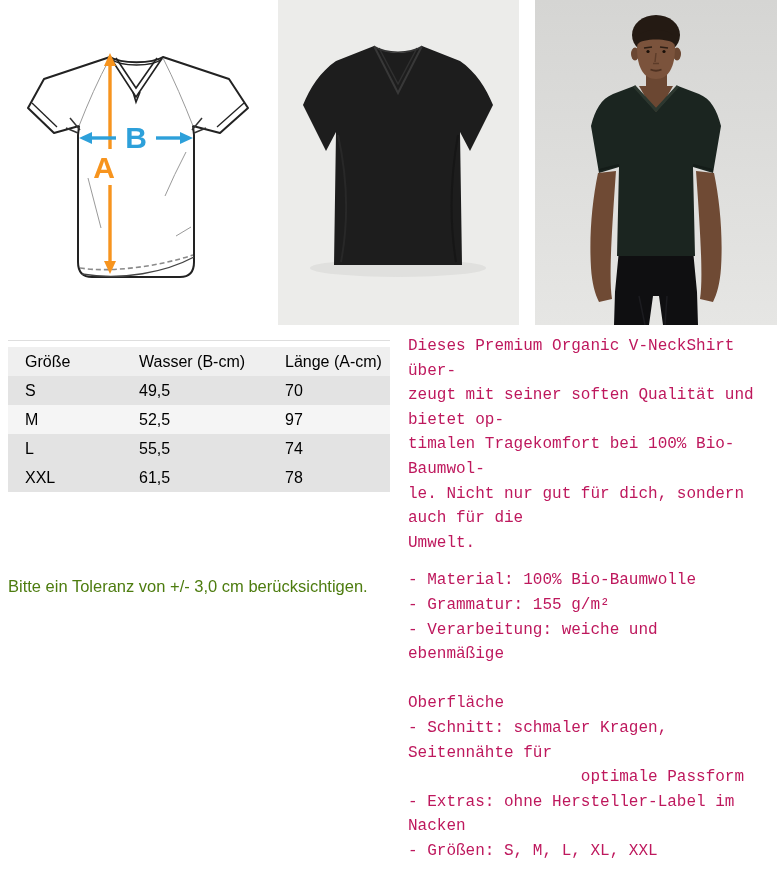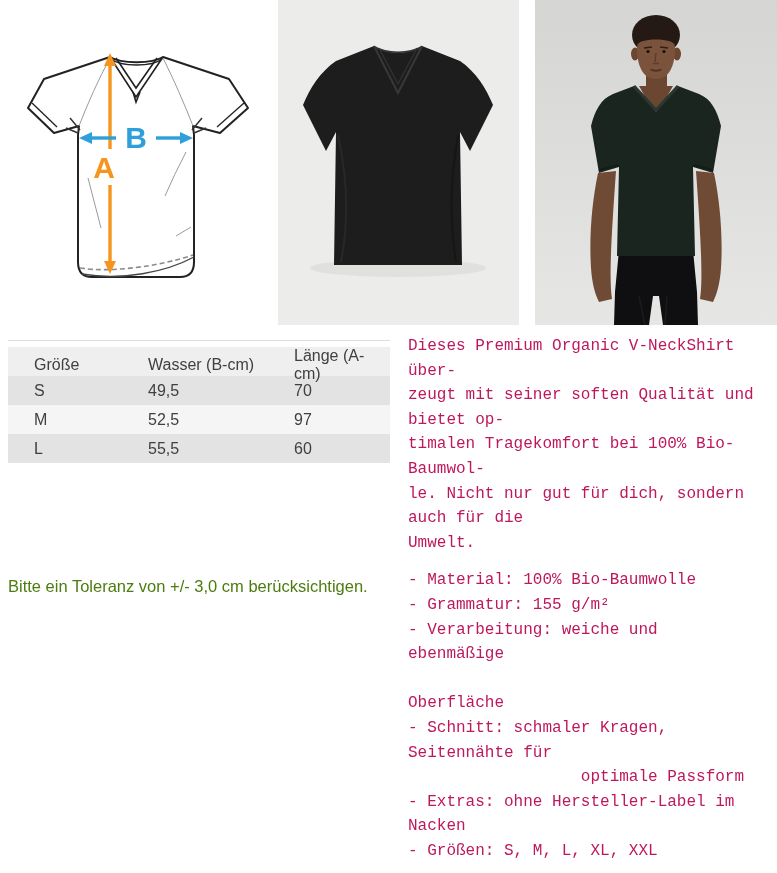--- a/index.html
+++ b/index.html
@@ -7,21 +7,21 @@
     position:relative;width:777px;height:873px;background:#ffffff;overflow:hidden;
     font-family:"Liberation Sans",sans-serif;color:#414141;
   }
   .abs{position:absolute;}
   
   #diagram-wrap{left:18px;top:45px;width:234px;height:247px;}
   #flat-photo-wrap{left:278px;top:0px;width:241px;height:325px;}
   #model-photo-wrap{left:535px;top:0px;width:242px;height:325px;}
   
   #size-table{left:8px;top:340px;width:382px;border-top:1px solid #dedede;padding-top:6px;font-size:16px;}
-  .tr{display:grid;grid-template-columns:114px 146px 1fr;align-items:center;height:29px;padding-left:26px;color:#404040;}
+  .tr{display:grid;grid-template-columns:114px 146px 1fr;align-items:center;height:29px;padding-left:17px;color:#000000;}
   .tr.head{background:#efefef;}
   .tr.dark{background:#e3e3e3;}
   .tr.light{background:#f5f5f5;}
   
   #tolerance-note{left:8px;top:577px;width:392px;font-size:16.5px;color:#4d7c0f;}
   #description{left:408px;top:334px;width:354px;font-size:16px;line-height:24.6px;color:#be185d;font-family:Liberation Mono, monospace;}
   .para{margin:0 0 13px 0;white-space:pre-wrap;}
   .para:last-child{margin-bottom:16px;}
 </style>
 </head>
@@ -154,21 +154,26 @@
       <div>70</div>
     </div>
     <div class="tr light">
       <div>M</div>
       <div>52,5</div>
       <div>97</div>
     </div>
     <div class="tr dark">
       <div>L</div>
       <div>55,5</div>
-      <div>60</div>
+      <div>74</div>
+    </div>
+    <div class="tr dark">
+      <div>XXL</div>
+      <div>61,5</div>
+      <div>78</div>
     </div>
   </div>
 
   <div class="abs" id="tolerance-note">Bitte ein Toleranz von +/- 3,0 cm berücksichtigen.</div>
 
   <div class="abs" id="description">
     <p class="para">Dieses Premium Organic V-NeckShirt über-
 zeugt mit seiner soften Qualität und bietet op-
 timalen Tragekomfort bei 100% Bio-Baumwol-
 le. Nicht nur gut für dich, sondern auch für die

